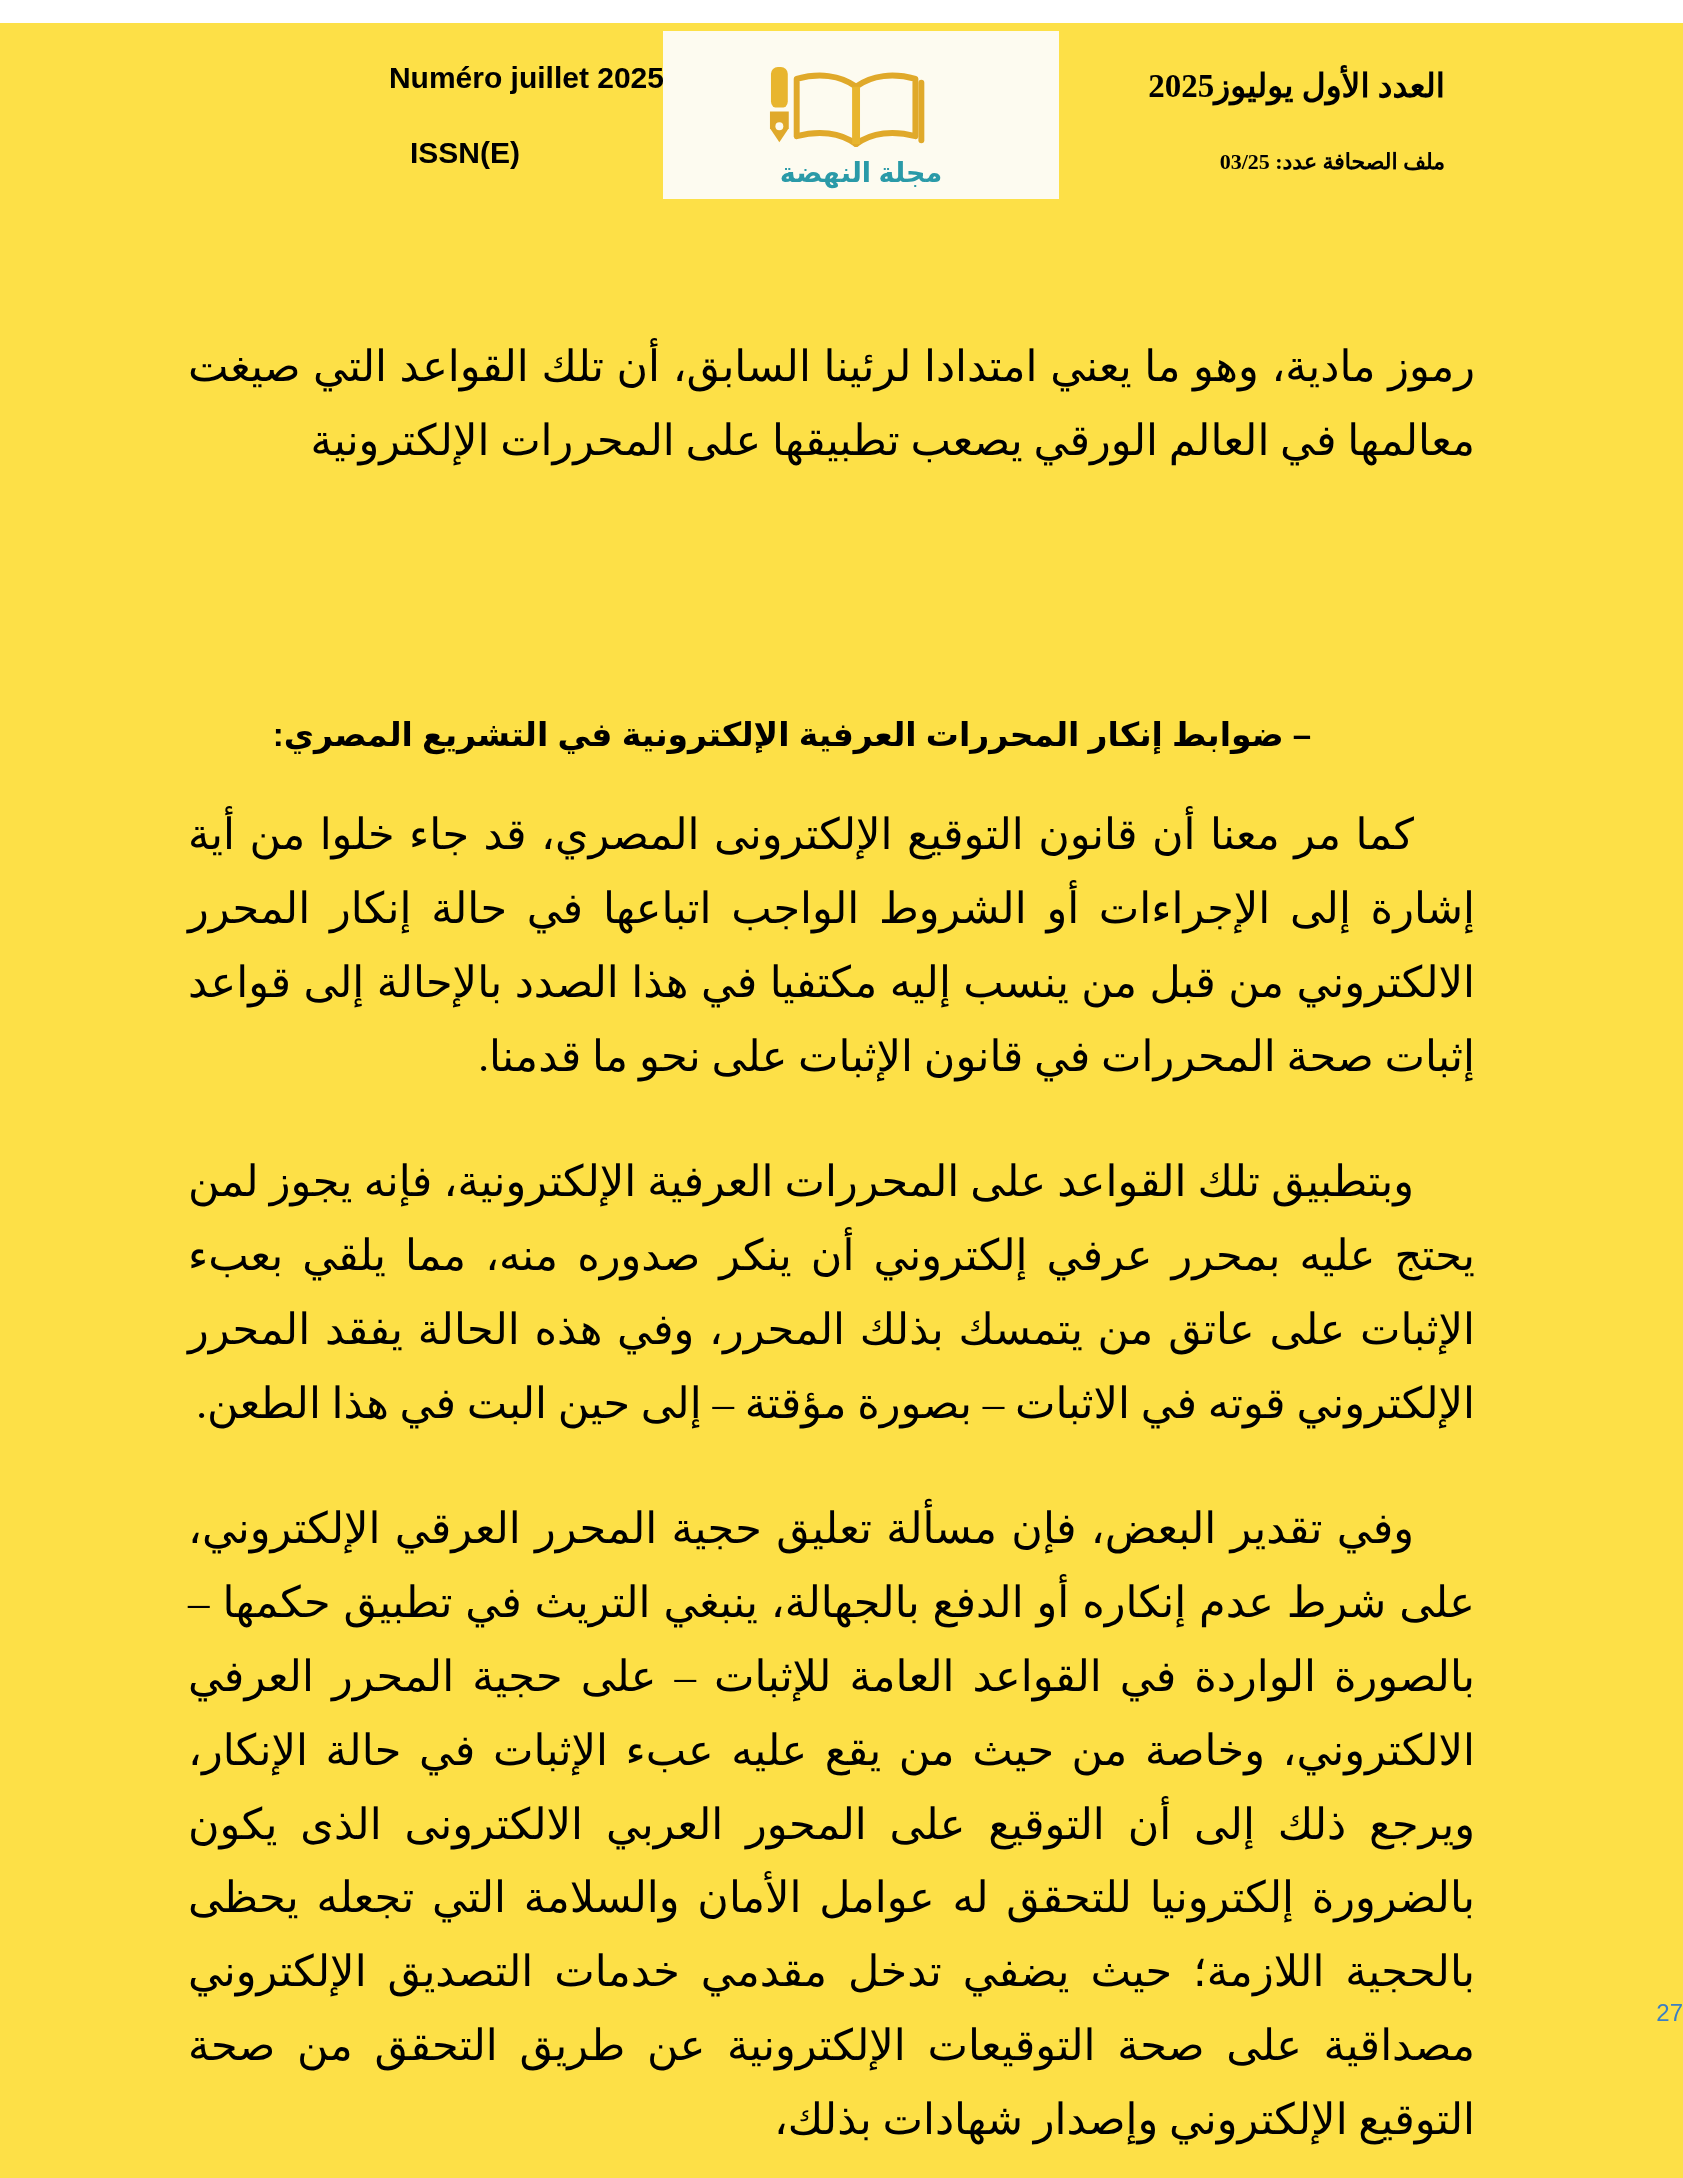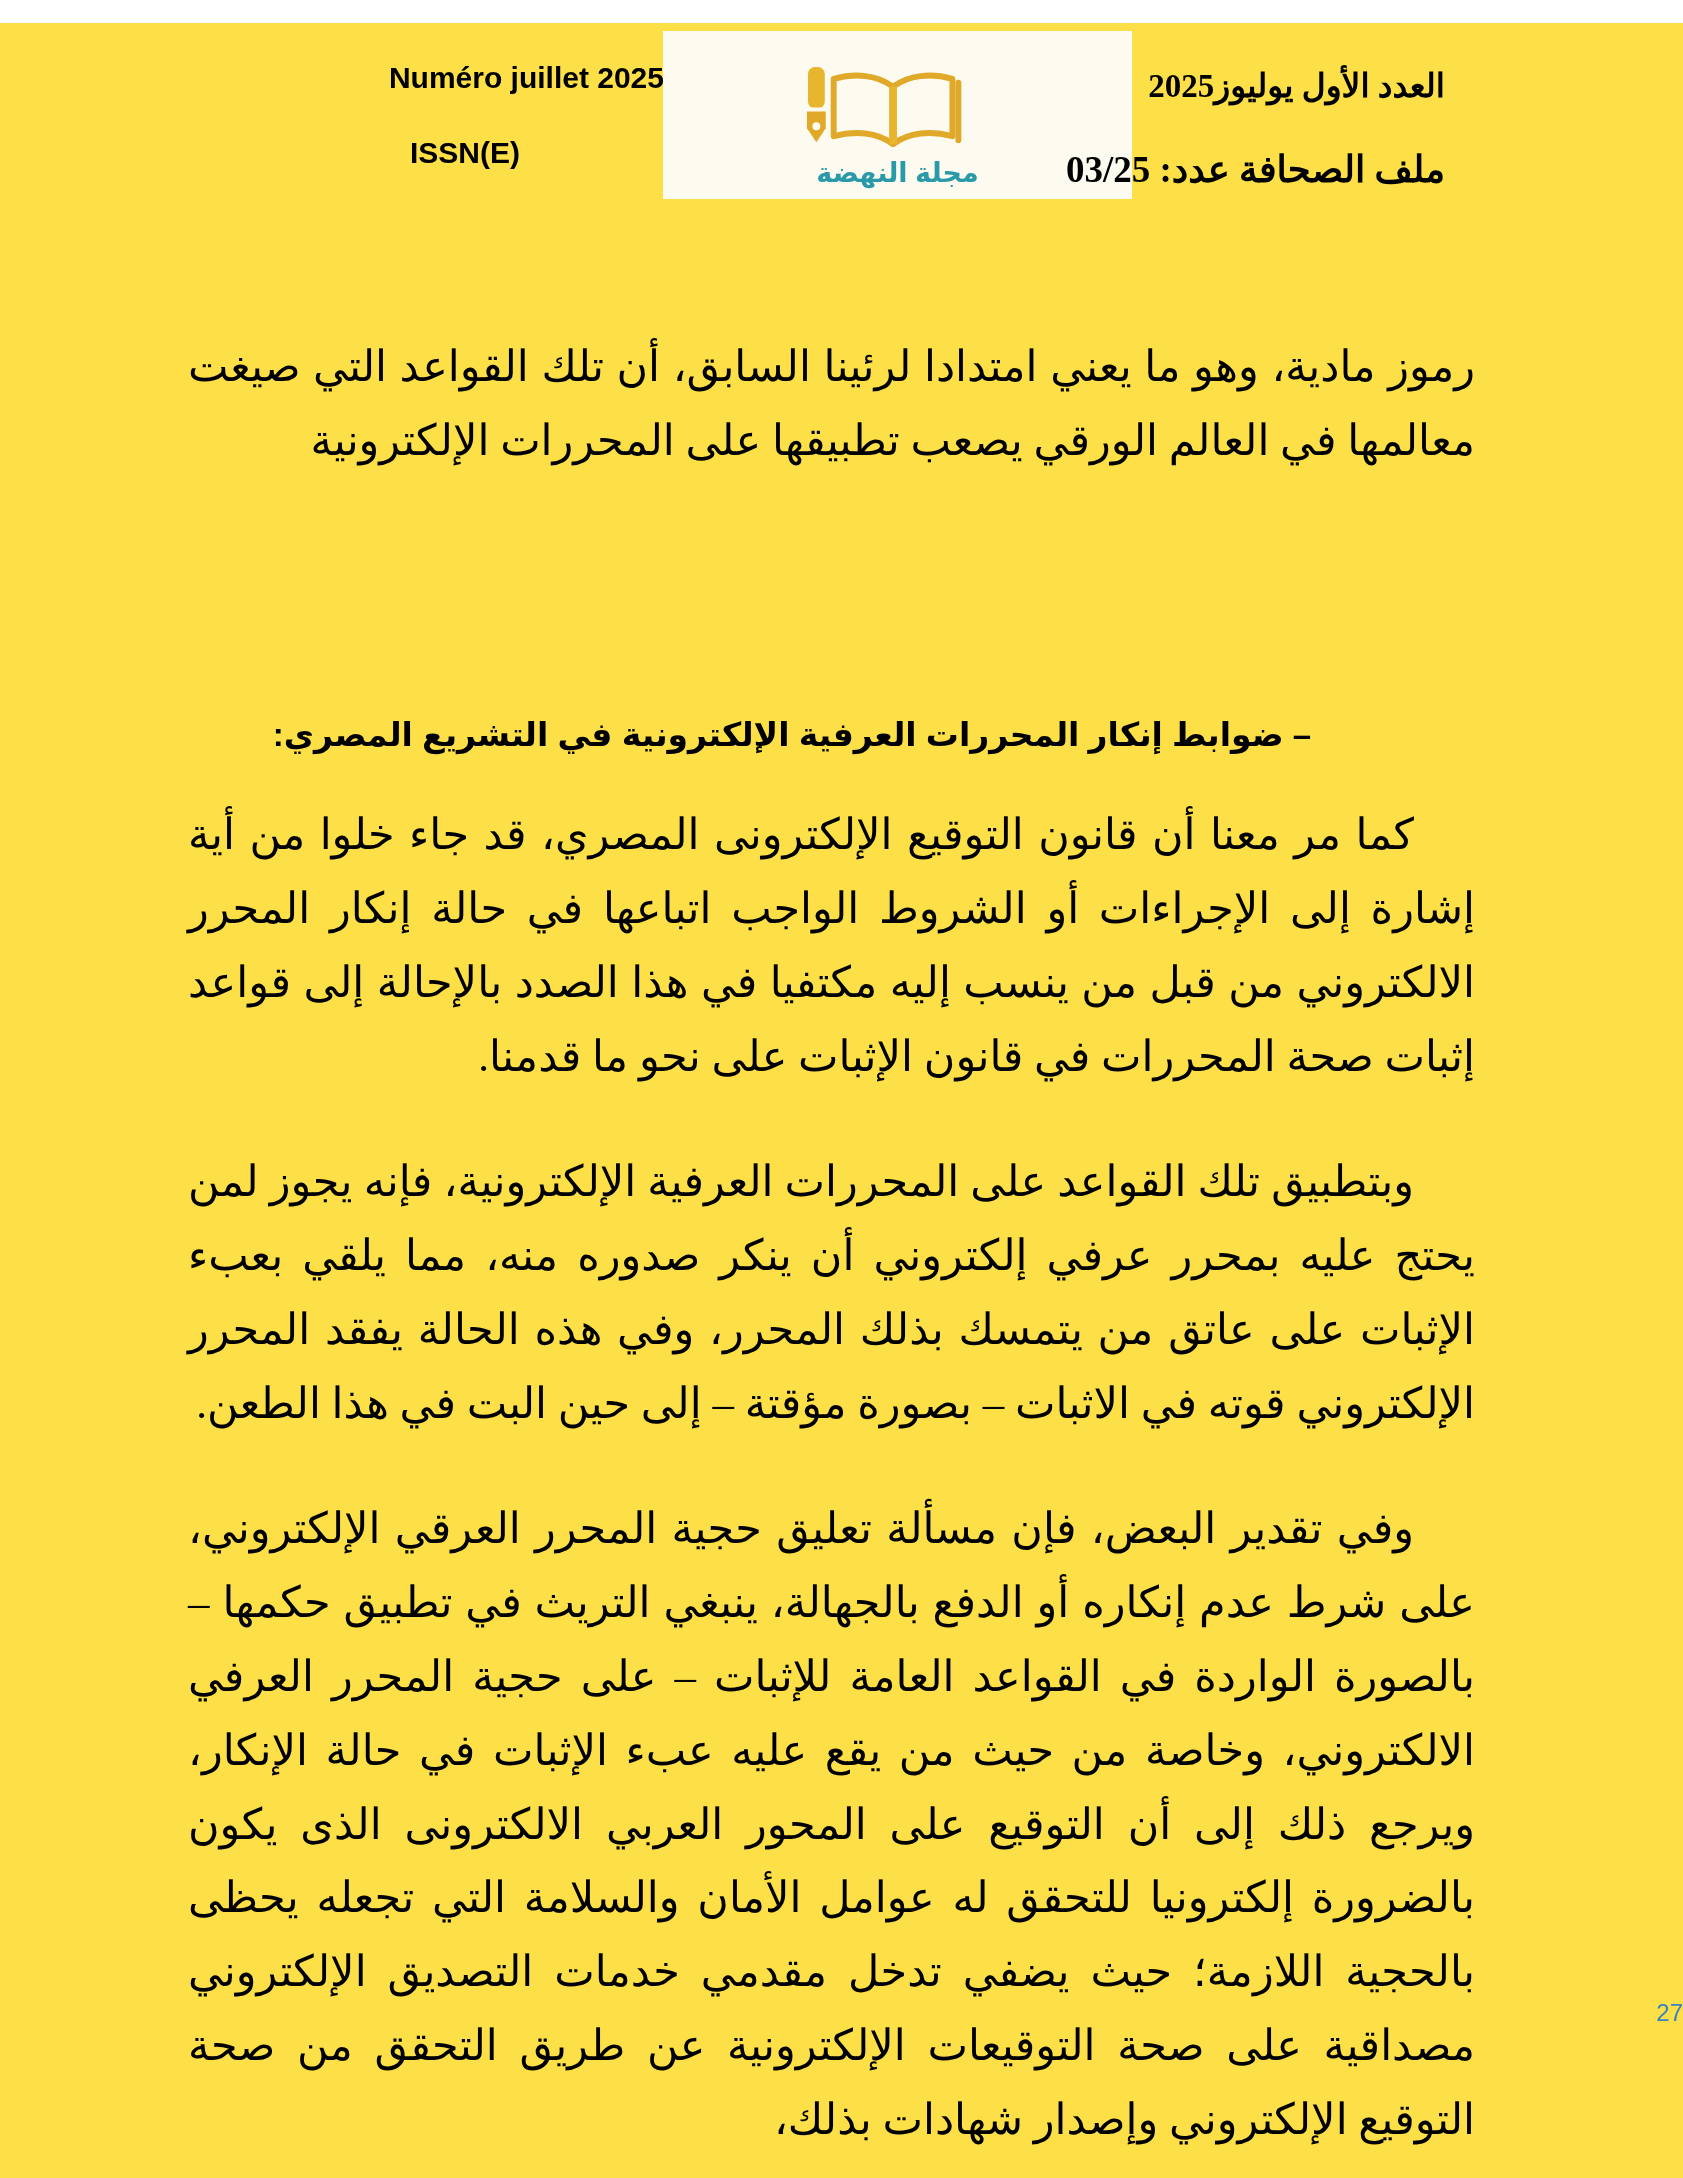--- a/index.html
+++ b/index.html
@@ -45,21 +45,21 @@
     display: block;
     margin-top: 45px;
     margin-right: 144px;
   }
 
   
   .masthead-logo {
     position: absolute;
     left: 663px;
     top: 8px;
-    width: 469px;
+    width: 396px;
     height: 168px;
     background: #fdfbf0;
     display: flex;
     flex-direction: column;
     align-items: center;
     justify-content: flex-start;
   }
   .logo-mark {
     margin-top: 30px;
     width: 208px;
@@ -88,21 +88,21 @@
     font-family: "Liberation Serif", "DejaVu Serif", serif;
     font-weight: bold;
     font-size: 33px;
     color: #000000;
     line-height: 1.0;
   }
   .masthead-right .issue-ar { display: block; }
   .masthead-right .file-no {
     display: block;
     margin-top: 48px;
-    font-size: 37px;
+    font-size: 22px;
   }
 
   
   .content {
     position: absolute;
     top: 307px;
     right: 208px;
     width: 1287px;
     direction: rtl;
     text-align: justify;

